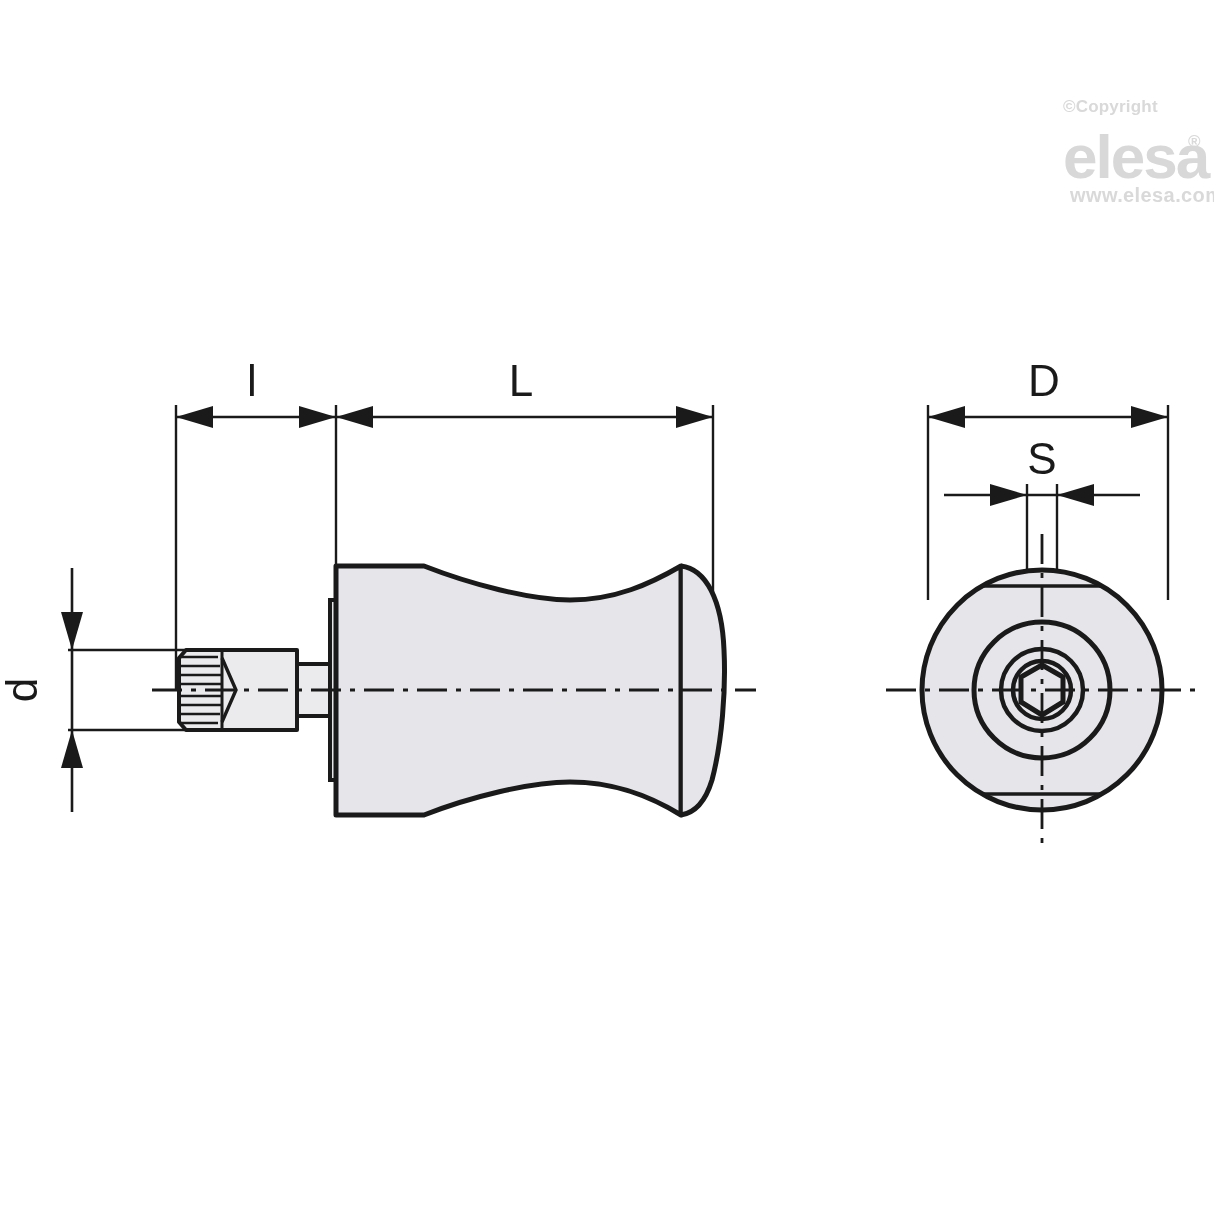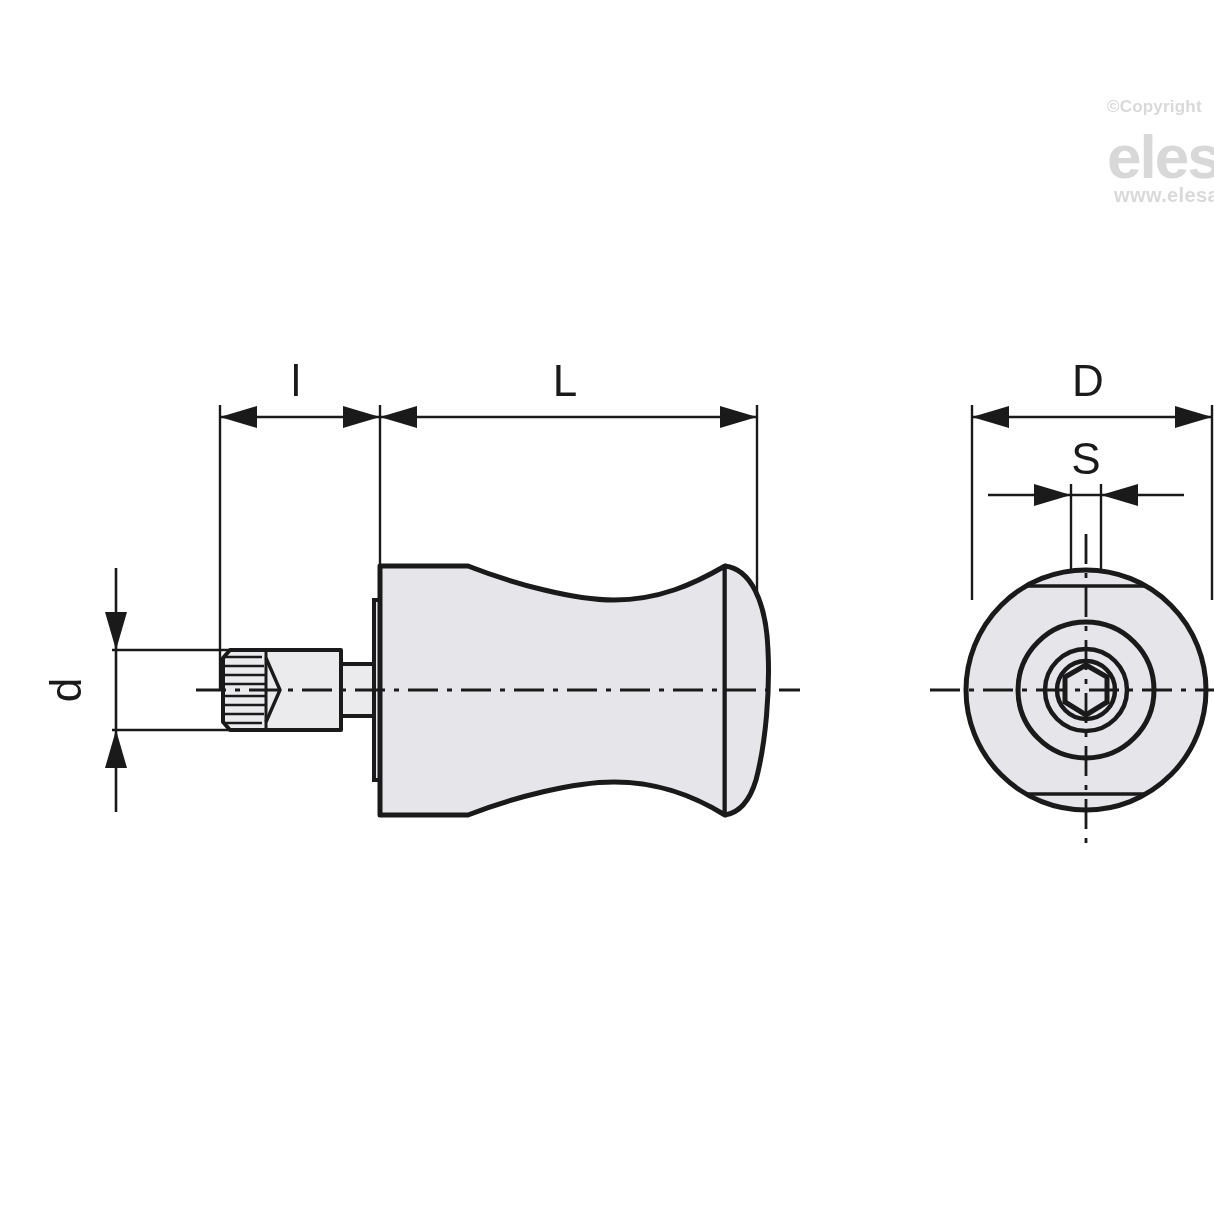--- a/index.html
+++ b/index.html
@@ -14,21 +14,20 @@
     font-family: "Liberation Sans", sans-serif;
     overflow: hidden;
     position: relative;
   }
   #drawing-root {
     position: absolute;
     top: 0;
     left: 0;
     width: 990px;
     height: 1214px;
-    margin-left: 44px;
   }
   svg.dwg {
     display: block;
     width: 1214px;
     height: 1214px;
   }
   .dim-label {
     font-family: "Liberation Sans", sans-serif;
     font-size: 44px;
     fill: #1a1a1a;

